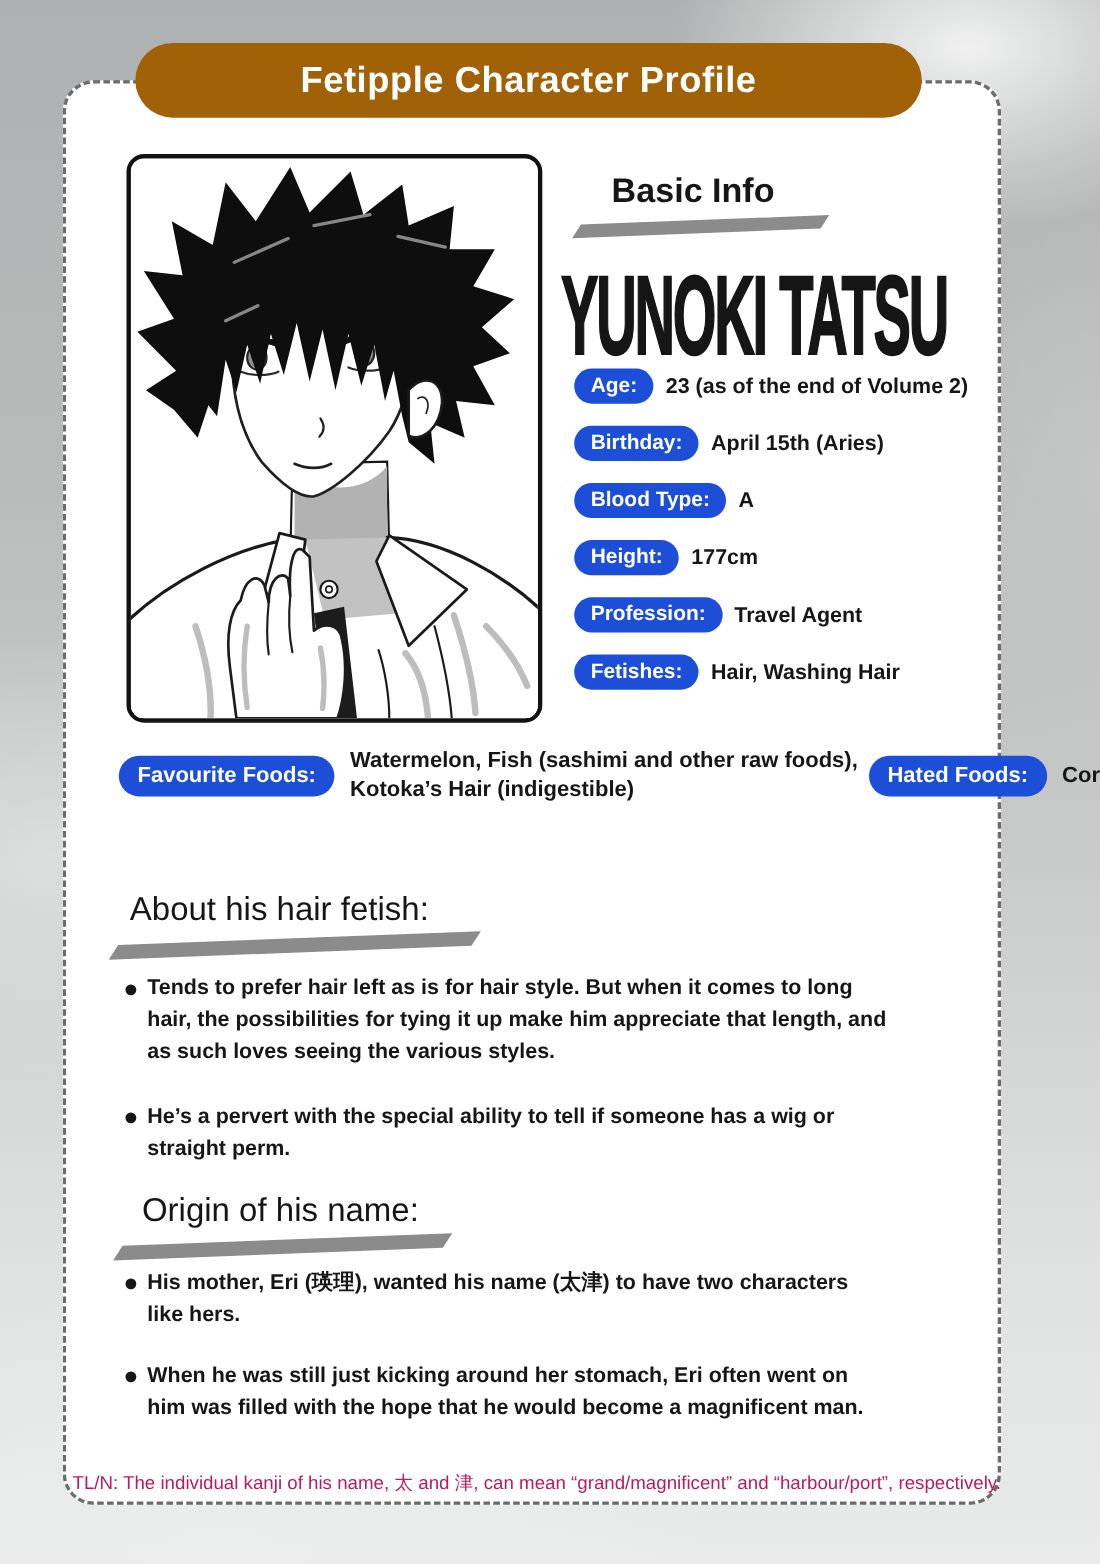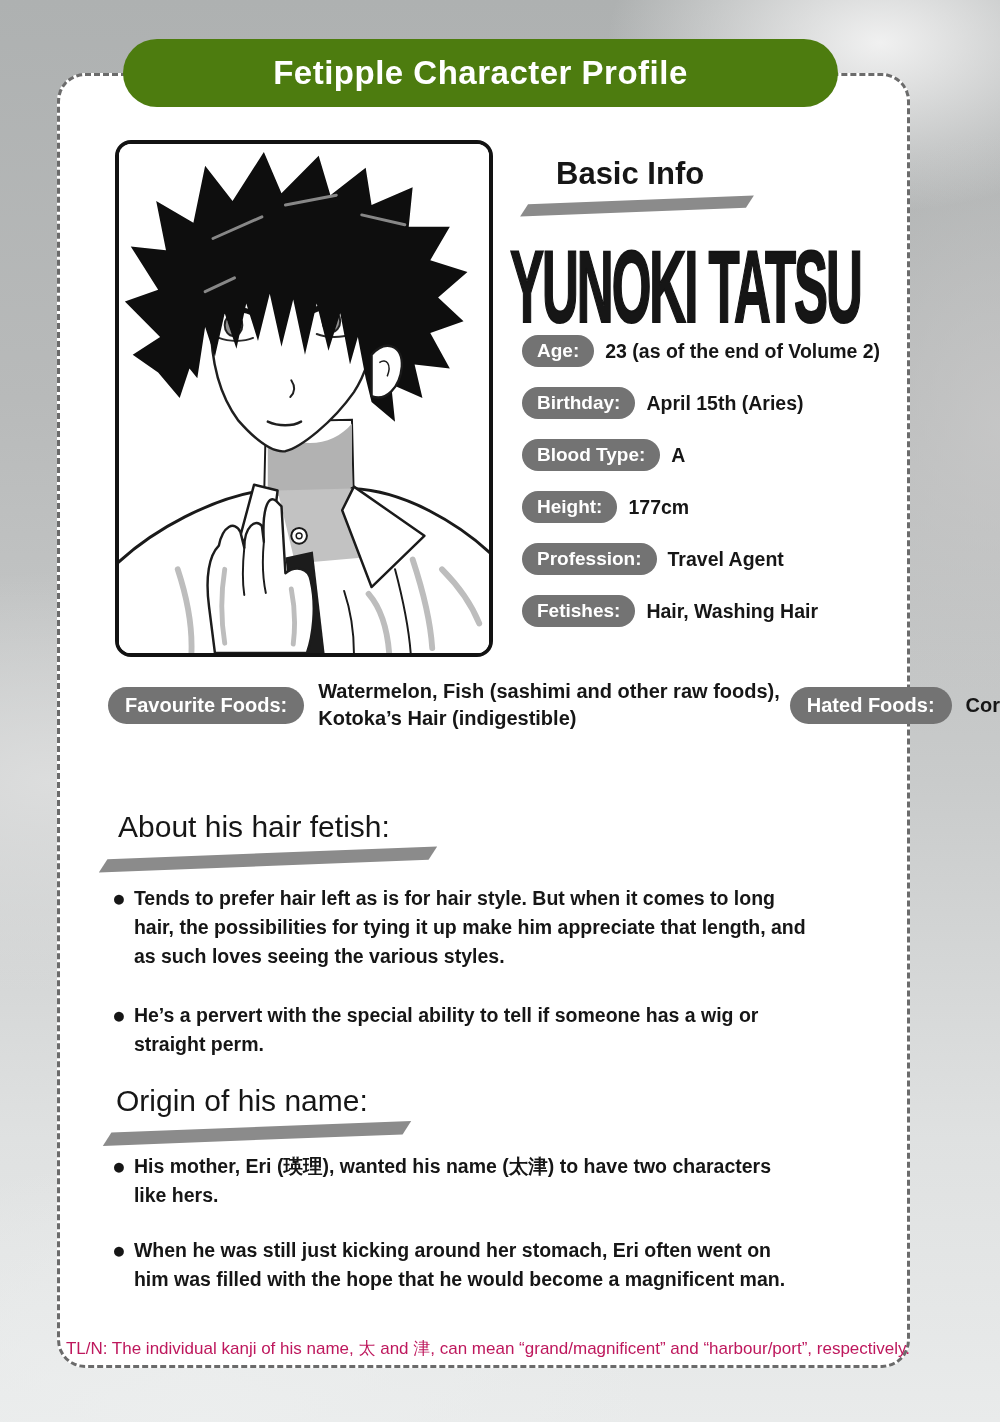--- a/index.html
+++ b/index.html
@@ -12,40 +12,40 @@
       radial-gradient(500px 300px at 5% 55%, rgba(222,223,223,.9) 0%, rgba(222,223,223,0) 70%),
       radial-gradient(600px 360px at 20% 100%, rgba(236,238,238,.95) 0%, rgba(236,238,238,0) 75%),
       linear-gradient(180deg,#aeb1b1 0%,#b8baba 28%,#c9cbcb 55%,#dfe1e1 80%,#e9ebeb 100%);
   }
   .panel{
     position:absolute;left:57px;top:73px;width:853px;height:1295px;
     box-sizing:border-box;background:#fff;border:3px dashed #6b6b6b;border-radius:28px;
   }
   .banner{
     position:absolute;left:123px;top:39px;width:715px;height:68px;z-index:5;
-    background:#4d7c0f;border-radius:34px;display:flex;align-items:center;justify-content:center;
+    background:#a16207;border-radius:34px;display:flex;align-items:center;justify-content:center;
   }
   .banner span{color:#fff;font-size:33px;font-weight:bold;letter-spacing:.5px;}
   .portrait-frame{
     position:absolute;left:115px;top:140px;width:378px;height:517px;box-sizing:border-box;
     border:4px solid #121212;border-radius:16px;background:#fff;overflow:hidden;z-index:2;
   }
   .portrait-frame svg{display:block;width:100%;height:100%;}
   .h-basic{position:absolute;left:556px;top:156px;font-size:31px;font-weight:bold;}
   .underline{position:absolute;background:#8b8b8b;transform:rotate(-2.2deg) skewX(-35deg);}
   .ul-basic{left:524px;top:200px;width:226px;height:12px;}
   .name{
     position:absolute;left:510px;top:236px;font-size:102px;font-weight:bold;
     letter-spacing:-4px;white-space:nowrap;transform:scaleX(.5);transform-origin:left top;
     -webkit-text-stroke:2px #141414;line-height:1;
   }
   .info-rows{position:absolute;left:522px;top:333px;display:flex;flex-direction:column;gap:16px;}
   .row{display:flex;align-items:center;height:36px;white-space:nowrap;}
   .pill{
-    background:#737373;color:#fff;font-weight:bold;font-size:19px;
+    background:#1d4ed8;color:#fff;font-weight:bold;font-size:19px;
     padding:5px 15px;border-radius:20px;display:inline-block;white-space:nowrap;
   }
   .val{font-size:19.5px;font-weight:bold;margin-left:11px;white-space:nowrap;}
   .foods{position:absolute;left:108px;top:678px;display:flex;flex-direction:row;gap:10px;}
   .food-row{display:flex;align-items:center;}
   .food-pill{font-size:20px;padding:7px 17px;border-radius:24px;}
   .lines{margin-left:14px;}
   .line{display:block;font-size:20px;font-weight:bold;line-height:27px;white-space:nowrap;}
   .h-section{position:absolute;font-size:30px;font-weight:normal;white-space:nowrap;}
   .bullets{position:absolute;display:flex;flex-direction:column;}
@@ -178,21 +178,21 @@
   </div>
   <div class="bullet">
     <span class="dot">●</span>
     <span class="btext">
       <span class="line">He’s a pervert with the special ability to tell if someone has a wig or</span>
       <span class="line">straight perm.</span>
     </span>
   </div>
 </div>
 
-<div class="h-section" style="left:116px;top:1084px;text-align:center;">Origin of his name:</div>
+<div class="h-section" style="left:129px;top:1084px;text-align:center;">Origin of his name:</div>
 <div class="underline" style="left:107px;top:1127px;width:300px;height:13px;"></div>
 
 <div class="bullets" style="left:112px;top:1152px;gap:26px;">
   <div class="bullet">
     <span class="dot">●</span>
     <span class="btext">
       <span class="line">His mother, Eri (瑛理), wanted his name (太津) to have two characters</span>
       <span class="line">like hers.</span>
     </span>
   </div>

